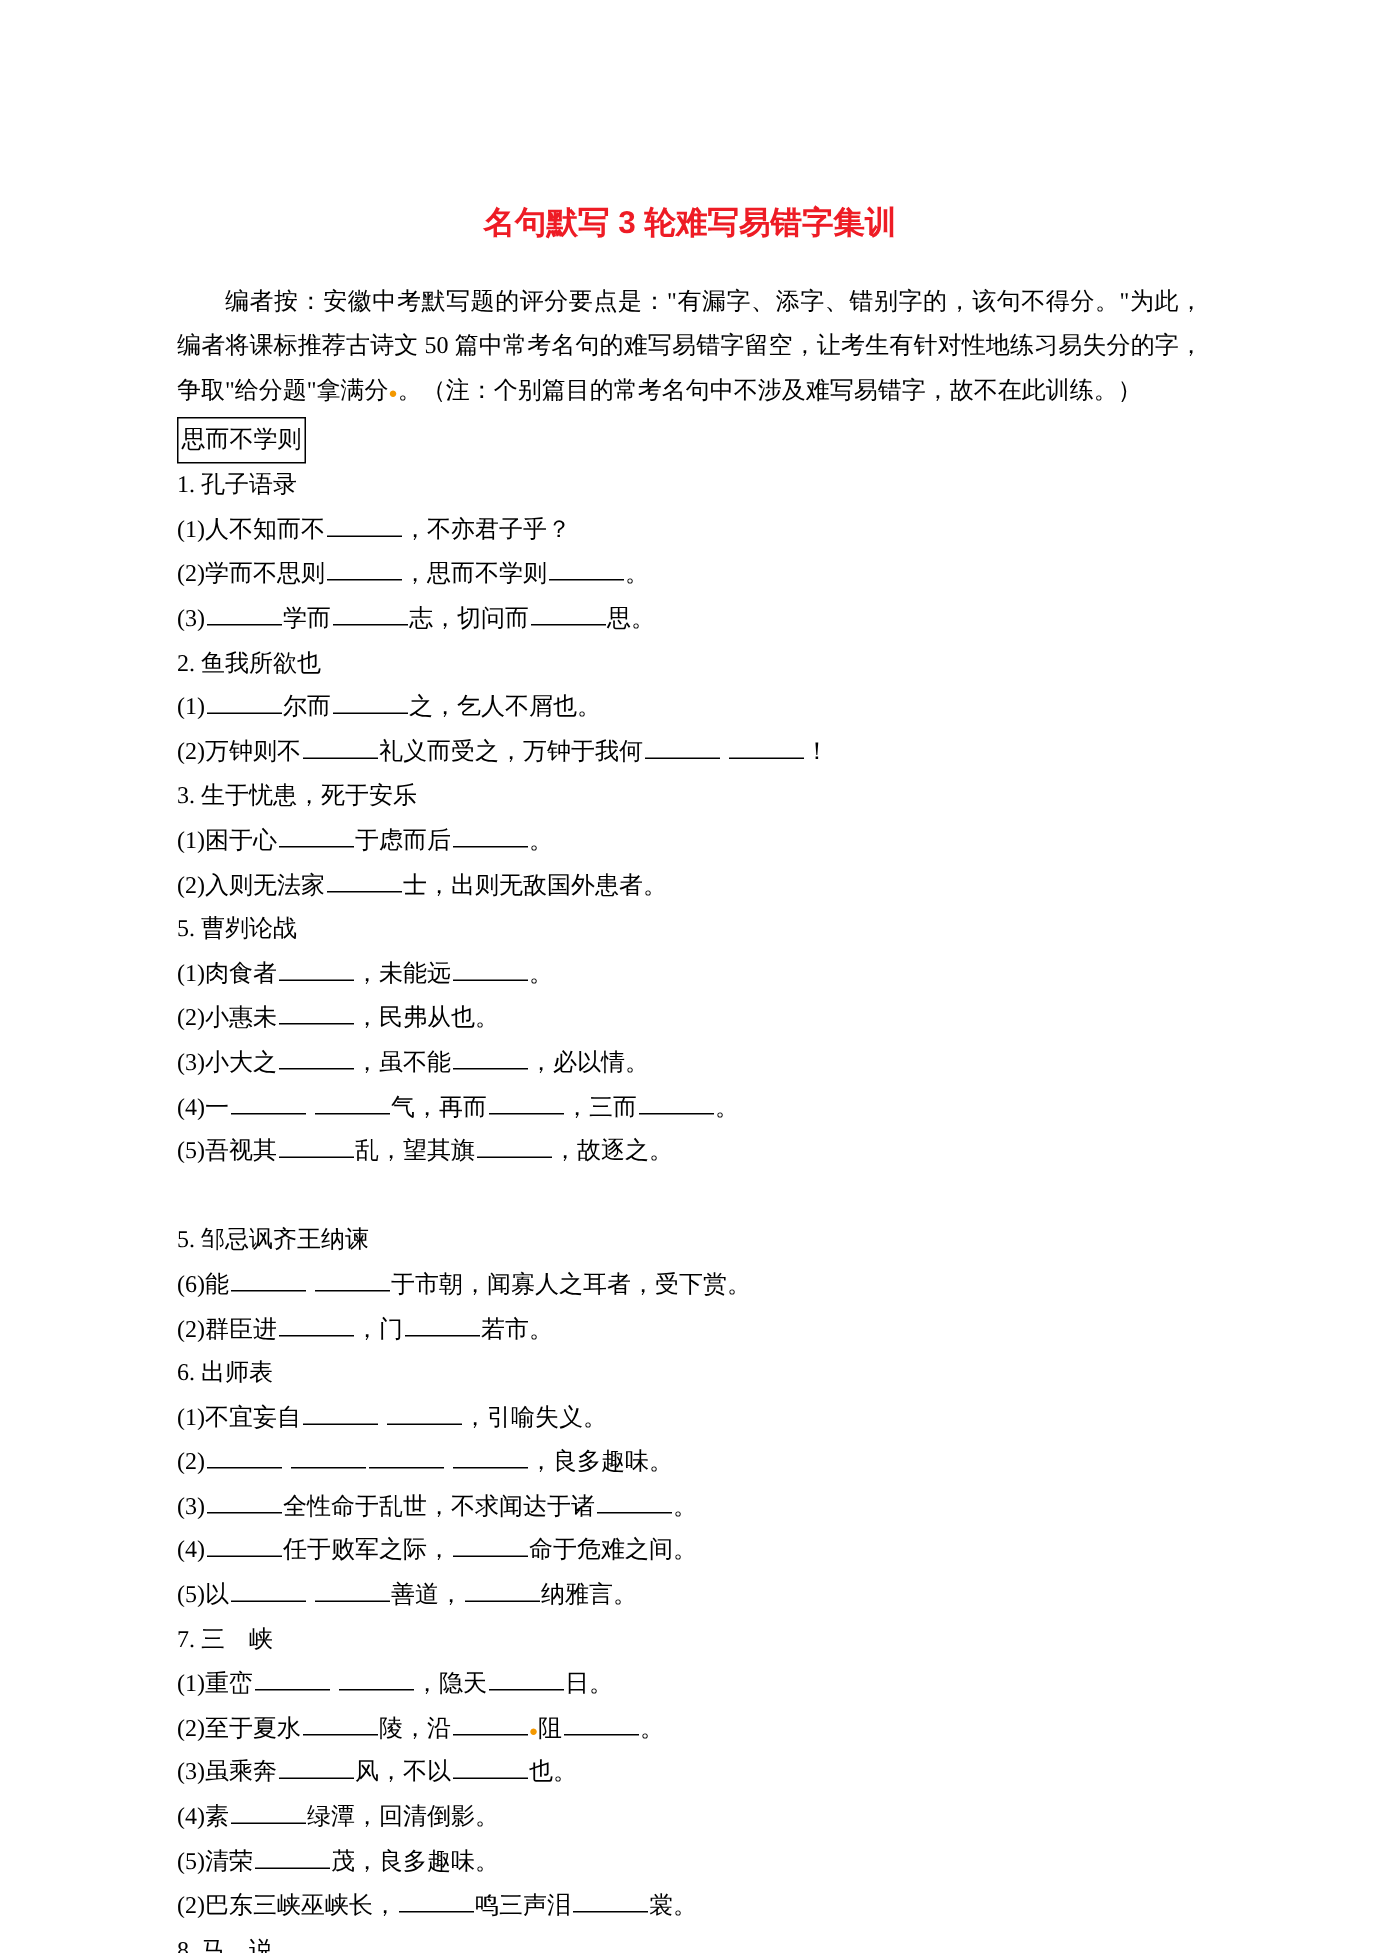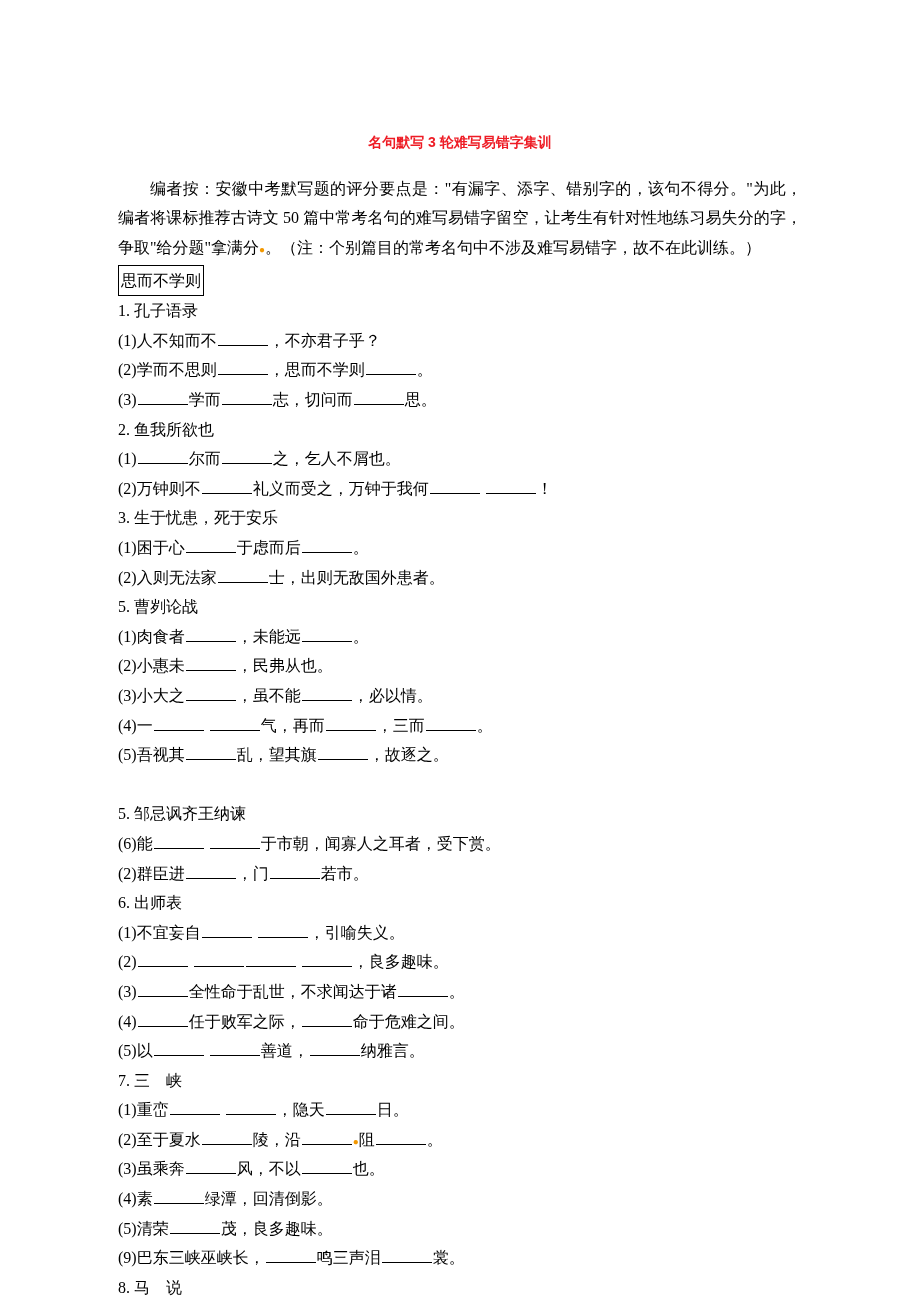--- a/index.html
+++ b/index.html
@@ -10,21 +10,21 @@
       font-family: "SimSun", "宋体", serif;
       font-size: 16px;
       color: #000000;
       line-height: 1.85;
       padding: 130px 118px 40px 118px;
       position: relative;
     }
     .title {
       text-align: center;
       font-weight: bold;
-      font-size: 14px;
+      font-size: 21px;
       color: #ee1c25;
       margin-bottom: 18px;
       font-family: "SimHei", "黑体", sans-serif;
     }
     .intro {
       text-indent: 2em;
       margin-bottom: 2px;
       text-align: justify;
     }
     .section-header {
@@ -91,15 +91,15 @@
 <div class="line"><span>(3)</span><span class="blank"></span><span>全性命于乱世，不求闻达于诸</span><span class="blank"></span><span>。</span></div>
 <div class="line"><span>(4)</span><span class="blank"></span><span>任于败军之际，</span><span class="blank"></span><span>命于危难之间。</span></div>
 <div class="line"><span>(5)以</span><span class="blank"></span> <span class="blank"></span><span>善道，</span><span class="blank"></span><span>纳雅言。</span></div>
 
 <div class="line">7. 三　峡</div>
 <div class="line"><span>(1)重峦</span><span class="blank"></span> <span class="blank"></span><span>，隐天</span><span class="blank"></span><span>日。</span></div>
 <div class="line"><span>(2)至于夏水</span><span class="blank"></span><span>陵，沿</span><span class="blank"></span><span class="orange-dot">●</span><span>阻</span><span class="blank"></span><span>。</span></div>
 <div class="line"><span>(3)虽乘奔</span><span class="blank"></span><span>风，不以</span><span class="blank"></span><span>也。</span></div>
 <div class="line"><span>(4)素</span><span class="blank"></span><span>绿潭，回清倒影。</span></div>
 <div class="line"><span>(5)清荣</span><span class="blank"></span><span>茂，良多趣味。</span></div>
-<div class="line"><span>(9)巴东三峡巫峡长，</span><span class="blank"></span><span>鸣三声泪</span><span class="blank"></span><span>裳。</span></div>
+<div class="line"><span>(2)巴东三峡巫峡长，</span><span class="blank"></span><span>鸣三声泪</span><span class="blank"></span><span>裳。</span></div>
 
 <div class="line">8. 马　说</div>
 
 </body></html>

